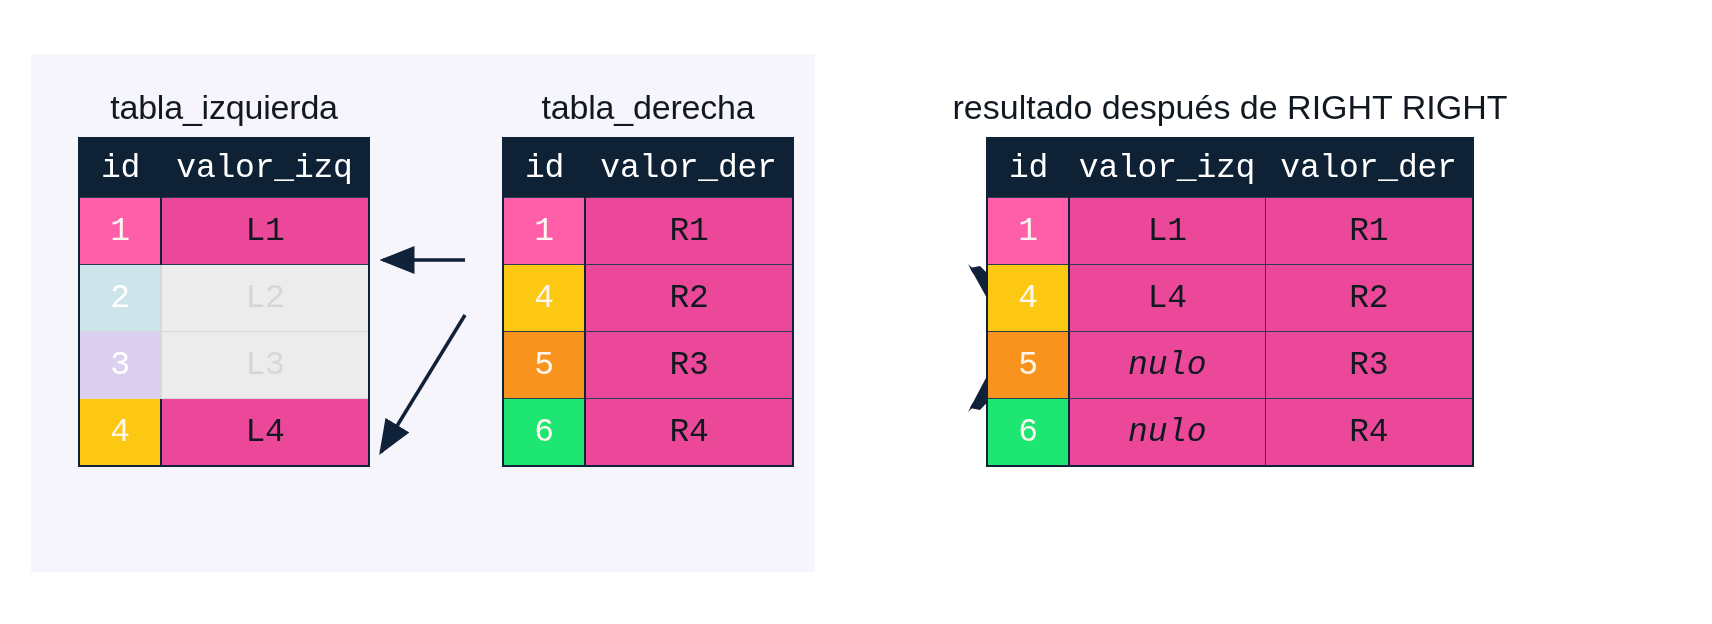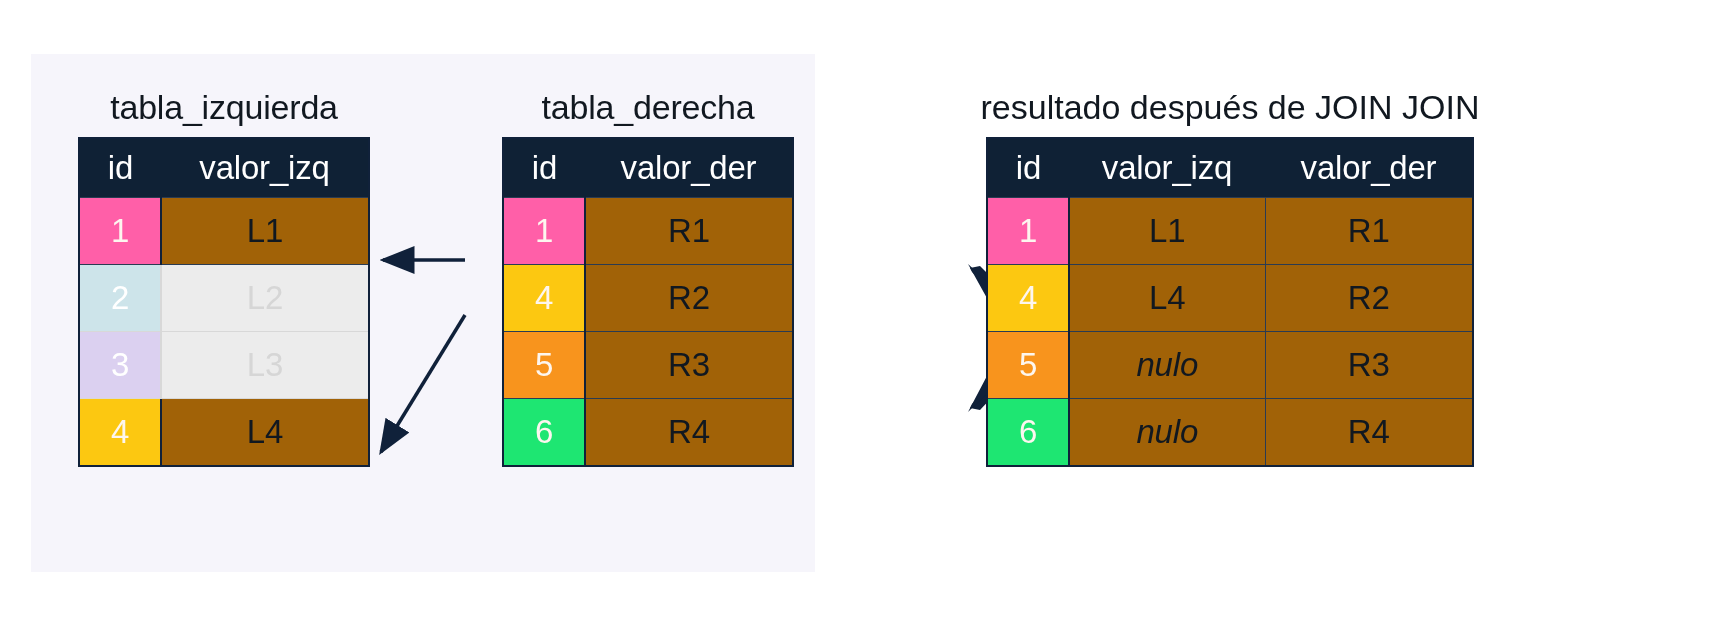--- a/index.html
+++ b/index.html
@@ -41,34 +41,35 @@
     letter-spacing: -0.2px;
     white-space: nowrap;
     font-weight: 400;
   }
 
   table.tbl {
     border-collapse: collapse;
     table-layout: fixed;
     border: 2px solid #10213a;
     margin-top: 10px;
+    font-family: Liberation Mono, monospace;
   }
   table.tbl th {
     background: #0f2135;
     color: #ffffff;
     font-weight: 400;
     font-size: 33px;
     height: 58px;
     padding: 0 6px;
     text-align: center;
     border: none;
     letter-spacing: -0.2px;
   }
   table.tbl td {
-    background: #a16207;
+    background: #ec4899;
     color: #111820;
     font-size: 33px;
     height: 66px;
     text-align: center;
     border: 1px solid #2a3b52;
     padding: 0 6px;
     letter-spacing: -0.2px;
   }
   table.tbl td.idcell {
     color: #fdf6ef;
@@ -200,21 +201,21 @@
     <path d="M 465,315 L 381,452" stroke="#10213a" stroke-width="3.5" fill="none" marker-end="url(#ah)"></path>
   </svg>
 
   <svg id="chevron" width="96" height="160" viewBox="0 0 96 160">
     <path d="M8,10 L18,8 L88,78 L18,152 L8,150 L10,146 L72,78 L10,14 Z" fill="#10213a"></path>
     <path d="M9,9 L86,78 L9,151 L9,151 L76,78 Z" fill="#10213a"></path>
     <polygon points="6,6 84,78 6,154 46,78" fill="#10213a"></polygon>
   </svg>
 
   <div id="result-wrap">
-    <div id="result-title">resultado después de JOIN JOIN</div>
+    <div id="result-title">resultado después de RIGHT RIGHT</div>
     <div id="result-table-holder">
       <table class="tbl">
         <colgroup>
             <col style="width:82px">
             <col style="width:196px">
             <col style="width:208px">
           </colgroup>
         <thead>
           <tr>
             <th>id</th>

